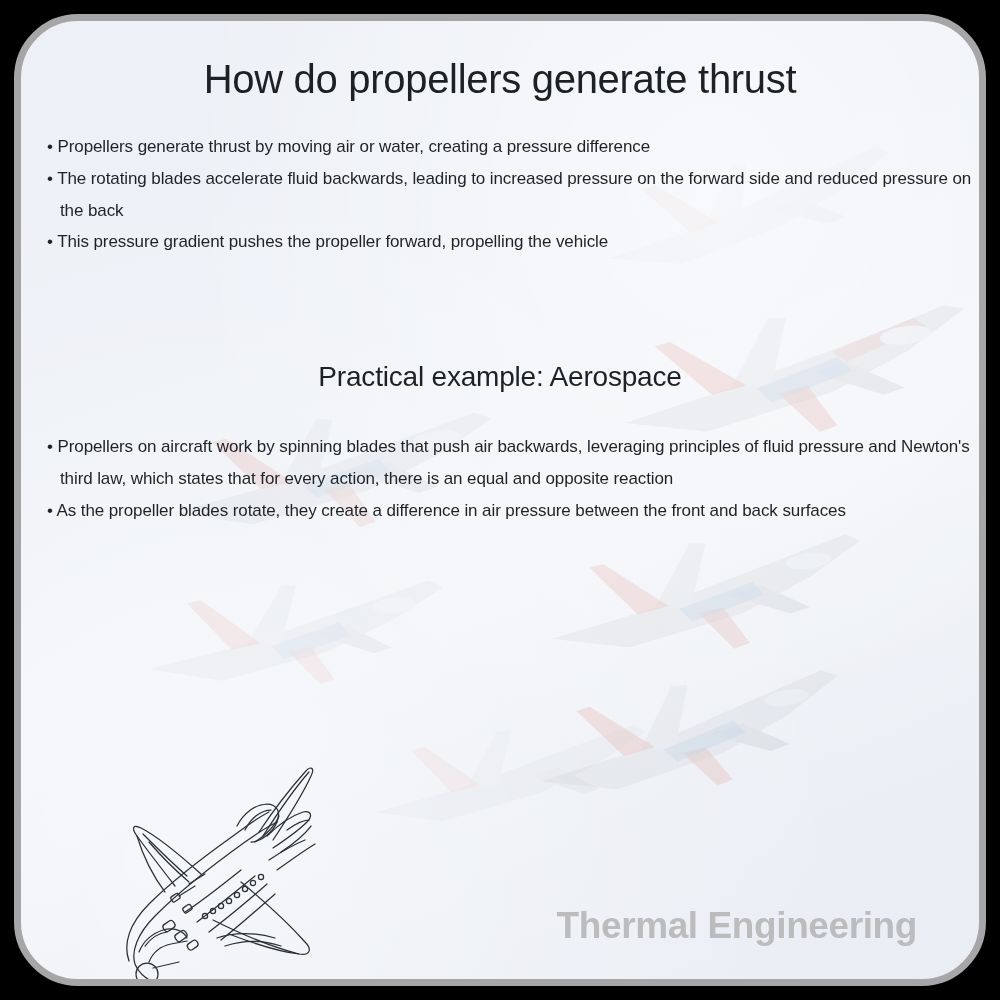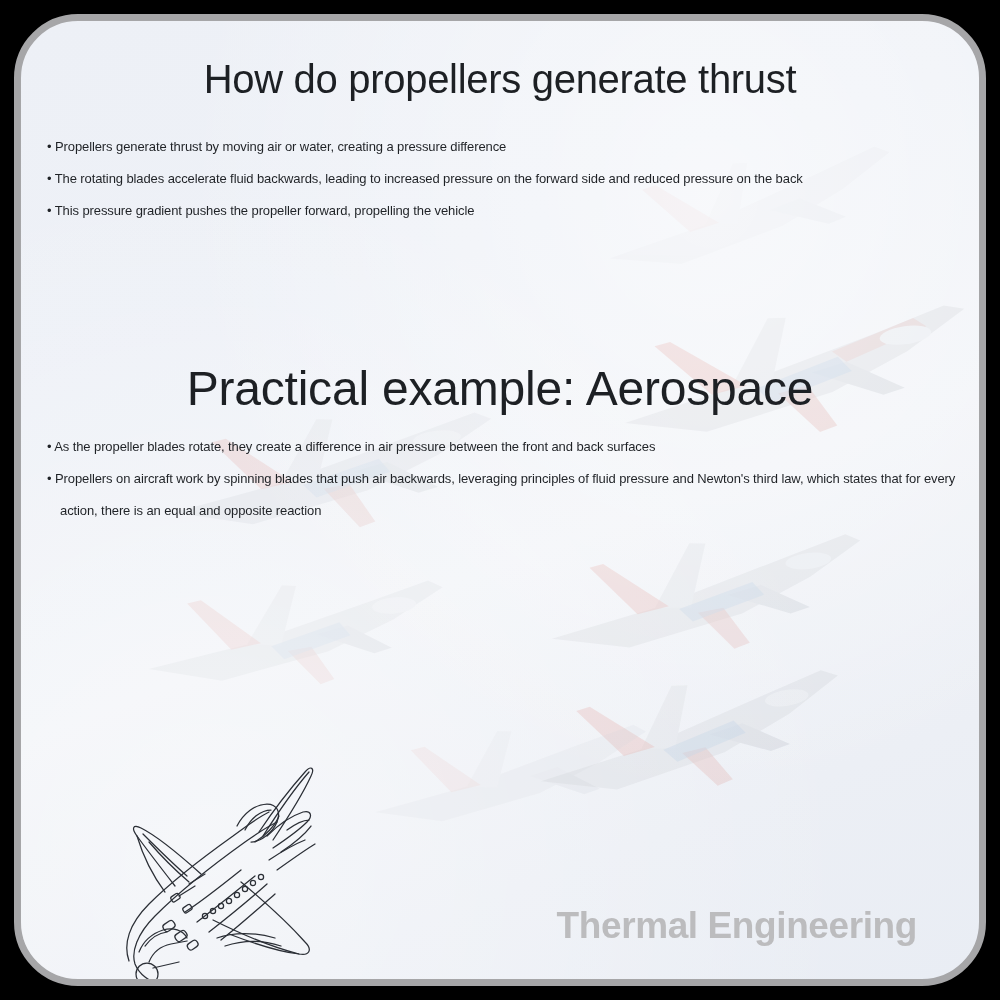--- a/index.html
+++ b/index.html
@@ -78,36 +78,36 @@
     top: 110px;
     width: 930px;
   }
 
   #section-heading {
     position: absolute;
     left: 0;
     top: 340px;
     width: 100%;
     text-align: center;
-    font-size: 48px;
+    font-size: 28px;
     font-weight: 400;
     letter-spacing: -0.2px;
     color: #1d2024;
     white-space: nowrap;
   }
 
   #section-two {
     position: absolute;
     left: 26px;
     top: 410px;
     width: 930px;
   }
 
   .bullet-line {
-    font-size: 13px;
+    font-size: 17px;
     line-height: 31.8px;
     color: #1f2226;
     letter-spacing: -0.1px;
     text-indent: -13px;
     padding-left: 13px;
   }
 
   #shuttle-illustration {
     position: absolute;
     left: 88px;
@@ -239,22 +239,22 @@
 
     <div id="section-one">
       <div class="bullet-line">• Propellers generate thrust by moving air or water, creating a pressure difference</div>
       <div class="bullet-line">• The rotating blades accelerate fluid backwards, leading to increased pressure on the forward side and reduced pressure on the back</div>
       <div class="bullet-line">• This pressure gradient pushes the propeller forward, propelling the vehicle</div>
     </div>
 
     <div id="section-heading">Practical example: Aerospace</div>
 
     <div id="section-two">
+      <div class="bullet-line">• Propellers on aircraft work by spinning blades that push air backwards, leveraging principles of fluid pressure and Newton's third law, which states that for every action, there is an equal and opposite reaction</div>
       <div class="bullet-line">• As the propeller blades rotate, they create a difference in air pressure between the front and back surfaces</div>
-      <div class="bullet-line">• Propellers on aircraft work by spinning blades that push air backwards, leveraging principles of fluid pressure and Newton's third law, which states that for every action, there is an equal and opposite reaction</div>
     </div>
 
     <div id="shuttle-illustration">
       <svg viewBox="0 0 240 235" fill="none" stroke="#2b2f36" stroke-width="1.25" stroke-linecap="round" stroke-linejoin="round">
 
         <path d="M20 205 C14 188 20 168 40 148 C62 126 96 100 124 80 C140 68 152 60 160 56"></path>
         <path d="M52 228 C40 226 30 218 26 208 C22 196 28 178 46 160 C70 136 108 106 136 86 C150 76 160 70 168 66"></path>
 
         <circle cx="38" cy="218" r="11"></circle>
         <path d="M30 196 C34 186 42 178 54 174 C64 171 74 174 78 182"></path>

